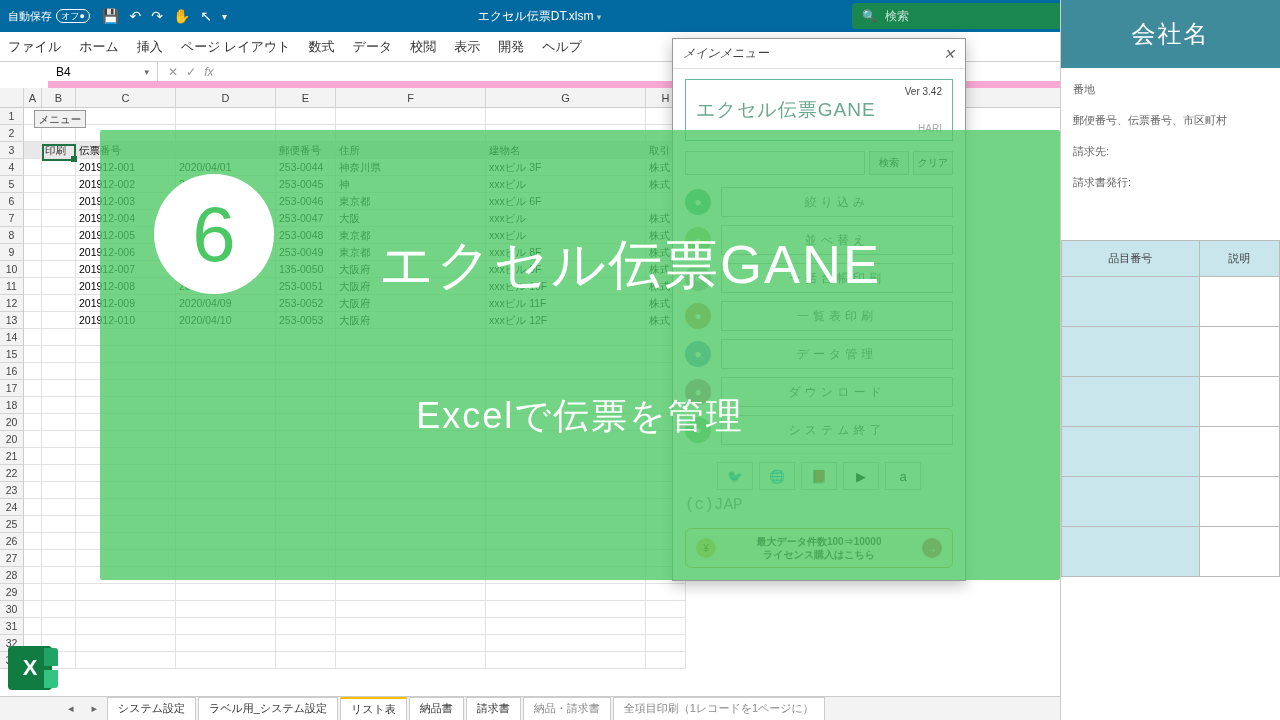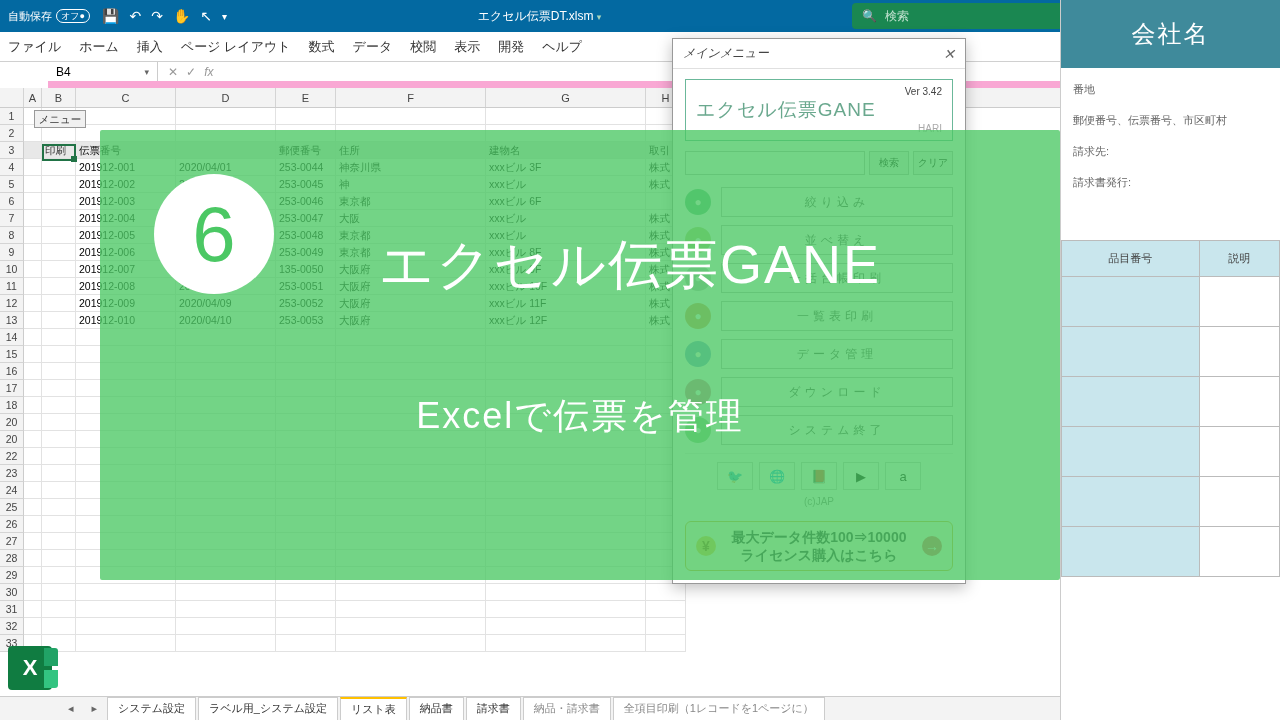--- a/index.html
+++ b/index.html
@@ -64,22 +64,22 @@
 .d-head .sub { font-size: 10px; color: #aaa; text-align: right; }
 .d-search { display: flex; gap: 4px; margin-bottom: 12px; }
 .d-search input { flex: 1; border: 1px solid #bbb; height: 24px; font-size: 11px; padding: 0 6px; }
 .d-search button { width: 40px; height: 24px; border: 1px solid #bbb; background: #f0f0f0; font-size: 10px; cursor: pointer; }
 .d-list { }
 .d-item { display: flex; align-items: center; gap: 10px; margin-bottom: 8px; }
 .d-item .ic { width: 26px; height: 26px; border-radius: 50%; display: flex; align-items: center; justify-content: center; font-size: 12px; color: #fff; flex-shrink: 0; }
 .d-item button { flex: 1; height: 30px; border: 1px solid #bbb; background: #fff; font-size: 12px; color: #555; letter-spacing: 4px; cursor: pointer; }
 .d-links { display: flex; justify-content: center; gap: 6px; padding: 8px 0 6px; border-top: 1px solid #eee; margin-top: 6px; }
 .d-links .lnk { width: 36px; height: 28px; border: 1px solid #ccc; display: flex; align-items: center; justify-content: center; font-size: 13px; }
-.d-copy { font-size: 10px; text-align: center; color: #888; }
-.d-banner { margin: 6px 12px 12px; border: 1px solid #e0b040; border-radius: 6px; background: #fffbe8; padding: 6px 10px; display: flex; align-items: center; gap: 12px; font-size: 14px; color: #333; }
+.d-copy { font-size: 16px; text-align: left; color: #888; font-family: Liberation Mono, monospace; }
+.d-banner { margin: 6px 12px 12px; border: 1px solid #e0b040; border-radius: 6px; background: #fffbe8; padding: 6px 10px; display: flex; align-items: center; gap: 12px; font-size: 10px; color: #333; }
 .d-banner .yen { width: 20px; height: 20px; border-radius: 50%; background: #f2c94c; color: #9a6a00; display: flex; align-items: center; justify-content: center; font-weight: bold; }
 .d-banner .txt { flex: 1; text-align: center; line-height: 1.3; font-weight: 600; }
 .d-banner .arr { width: 20px; height: 20px; border-radius: 50%; background: #e86a6a; color: #fff; display: flex; align-items: center; justify-content: center; }
 
 
 .invoice { position: absolute; right: 0; top: 0; width: 220px; height: 100%; background: #fff; border-left: 1px solid #ccc; }
 .invoice .company { height: 68px; background: #3f8a9b; color: #fff; display: flex; align-items: center; justify-content: center; font-size: 24px; font-weight: 500; letter-spacing: 2px; }
 .invoice .fields { padding: 14px 12px; font-size: 11px; color: #666; }
 .invoice .fields div { margin-bottom: 16px; }
 .invoice table { width: 100%; border-collapse: collapse; margin-top: 20px; font-size: 11px; }
@@ -363,20 +363,31 @@
         <div class="cell b"></div>
         <div class="cell c"></div>
         <div class="cell d"></div>
         <div class="cell e"></div>
         <div class="cell f"></div>
         <div class="cell g"></div>
         <div class="cell h"></div>
       </div>
       <div class="row">
         <div class="rh">20</div>
+        <div class="cell a"></div>
+        <div class="cell b"></div>
+        <div class="cell c"></div>
+        <div class="cell d"></div>
+        <div class="cell e"></div>
+        <div class="cell f"></div>
+        <div class="cell g"></div>
+        <div class="cell h"></div>
+      </div>
+      <div class="row">
+        <div class="rh">21</div>
         <div class="cell a"></div>
         <div class="cell b"></div>
         <div class="cell c"></div>
         <div class="cell d"></div>
         <div class="cell e"></div>
         <div class="cell f"></div>
         <div class="cell g"></div>
         <div class="cell h"></div>
       </div>
       <div class="row">

